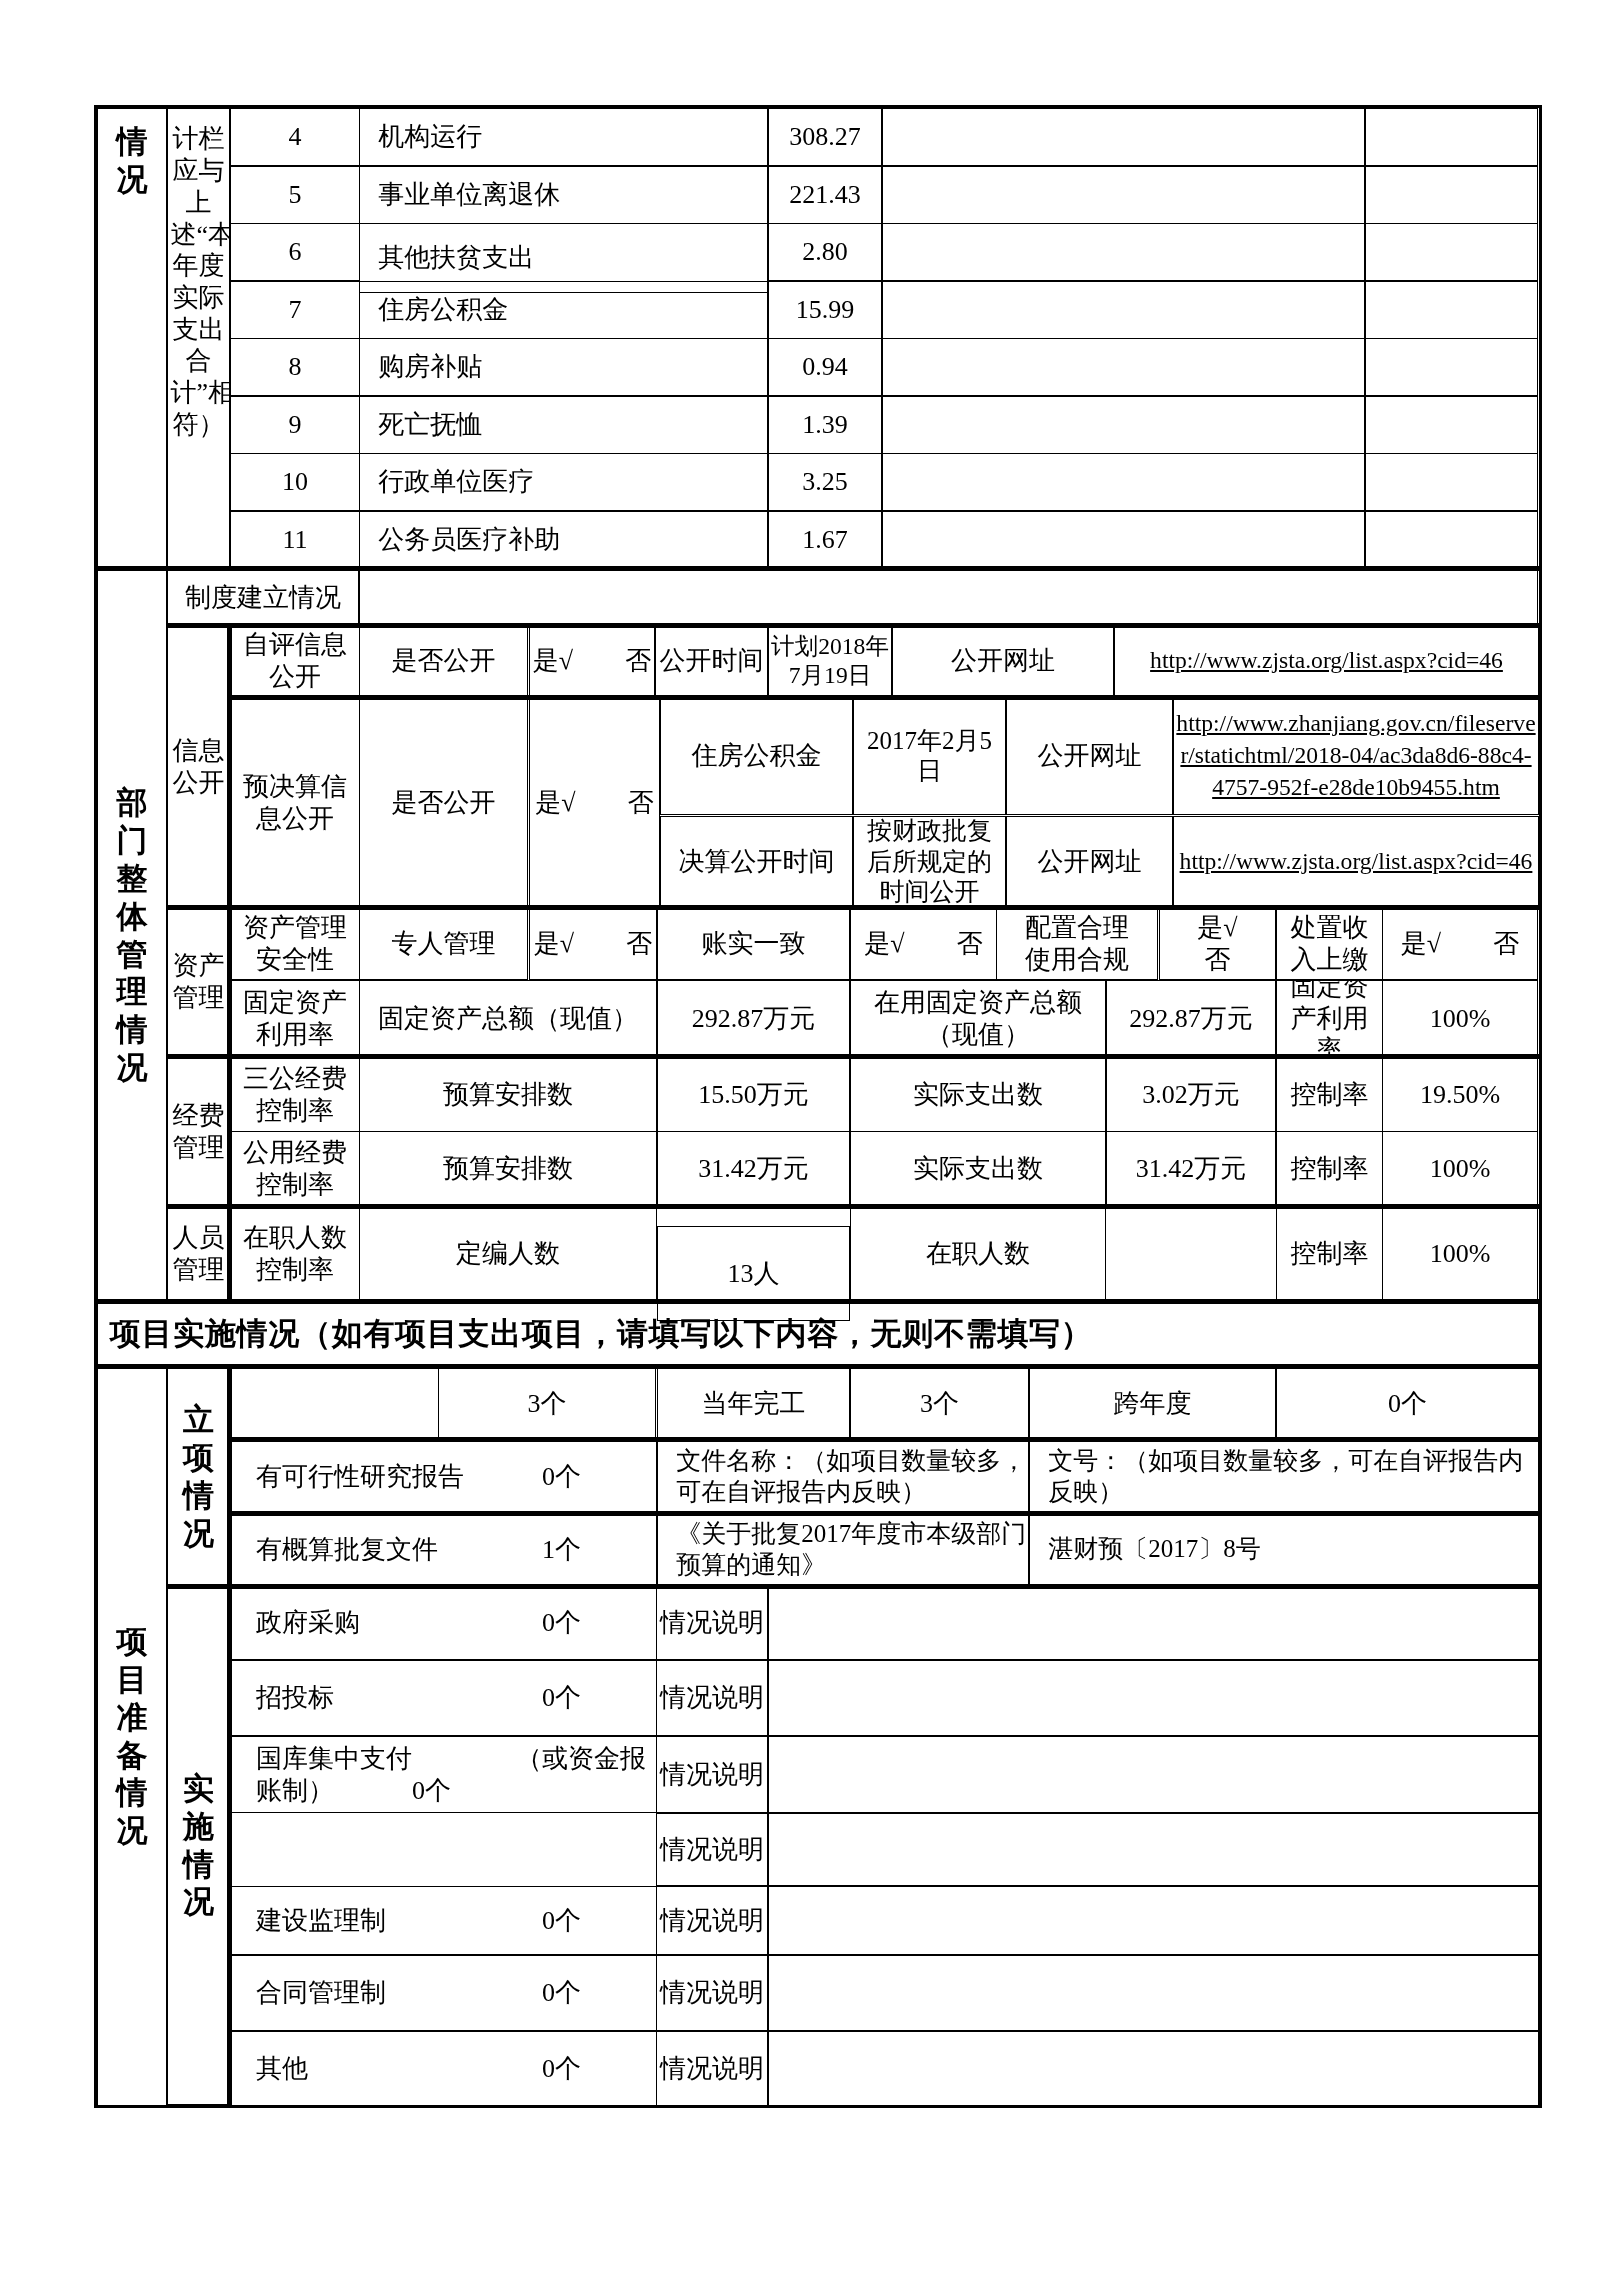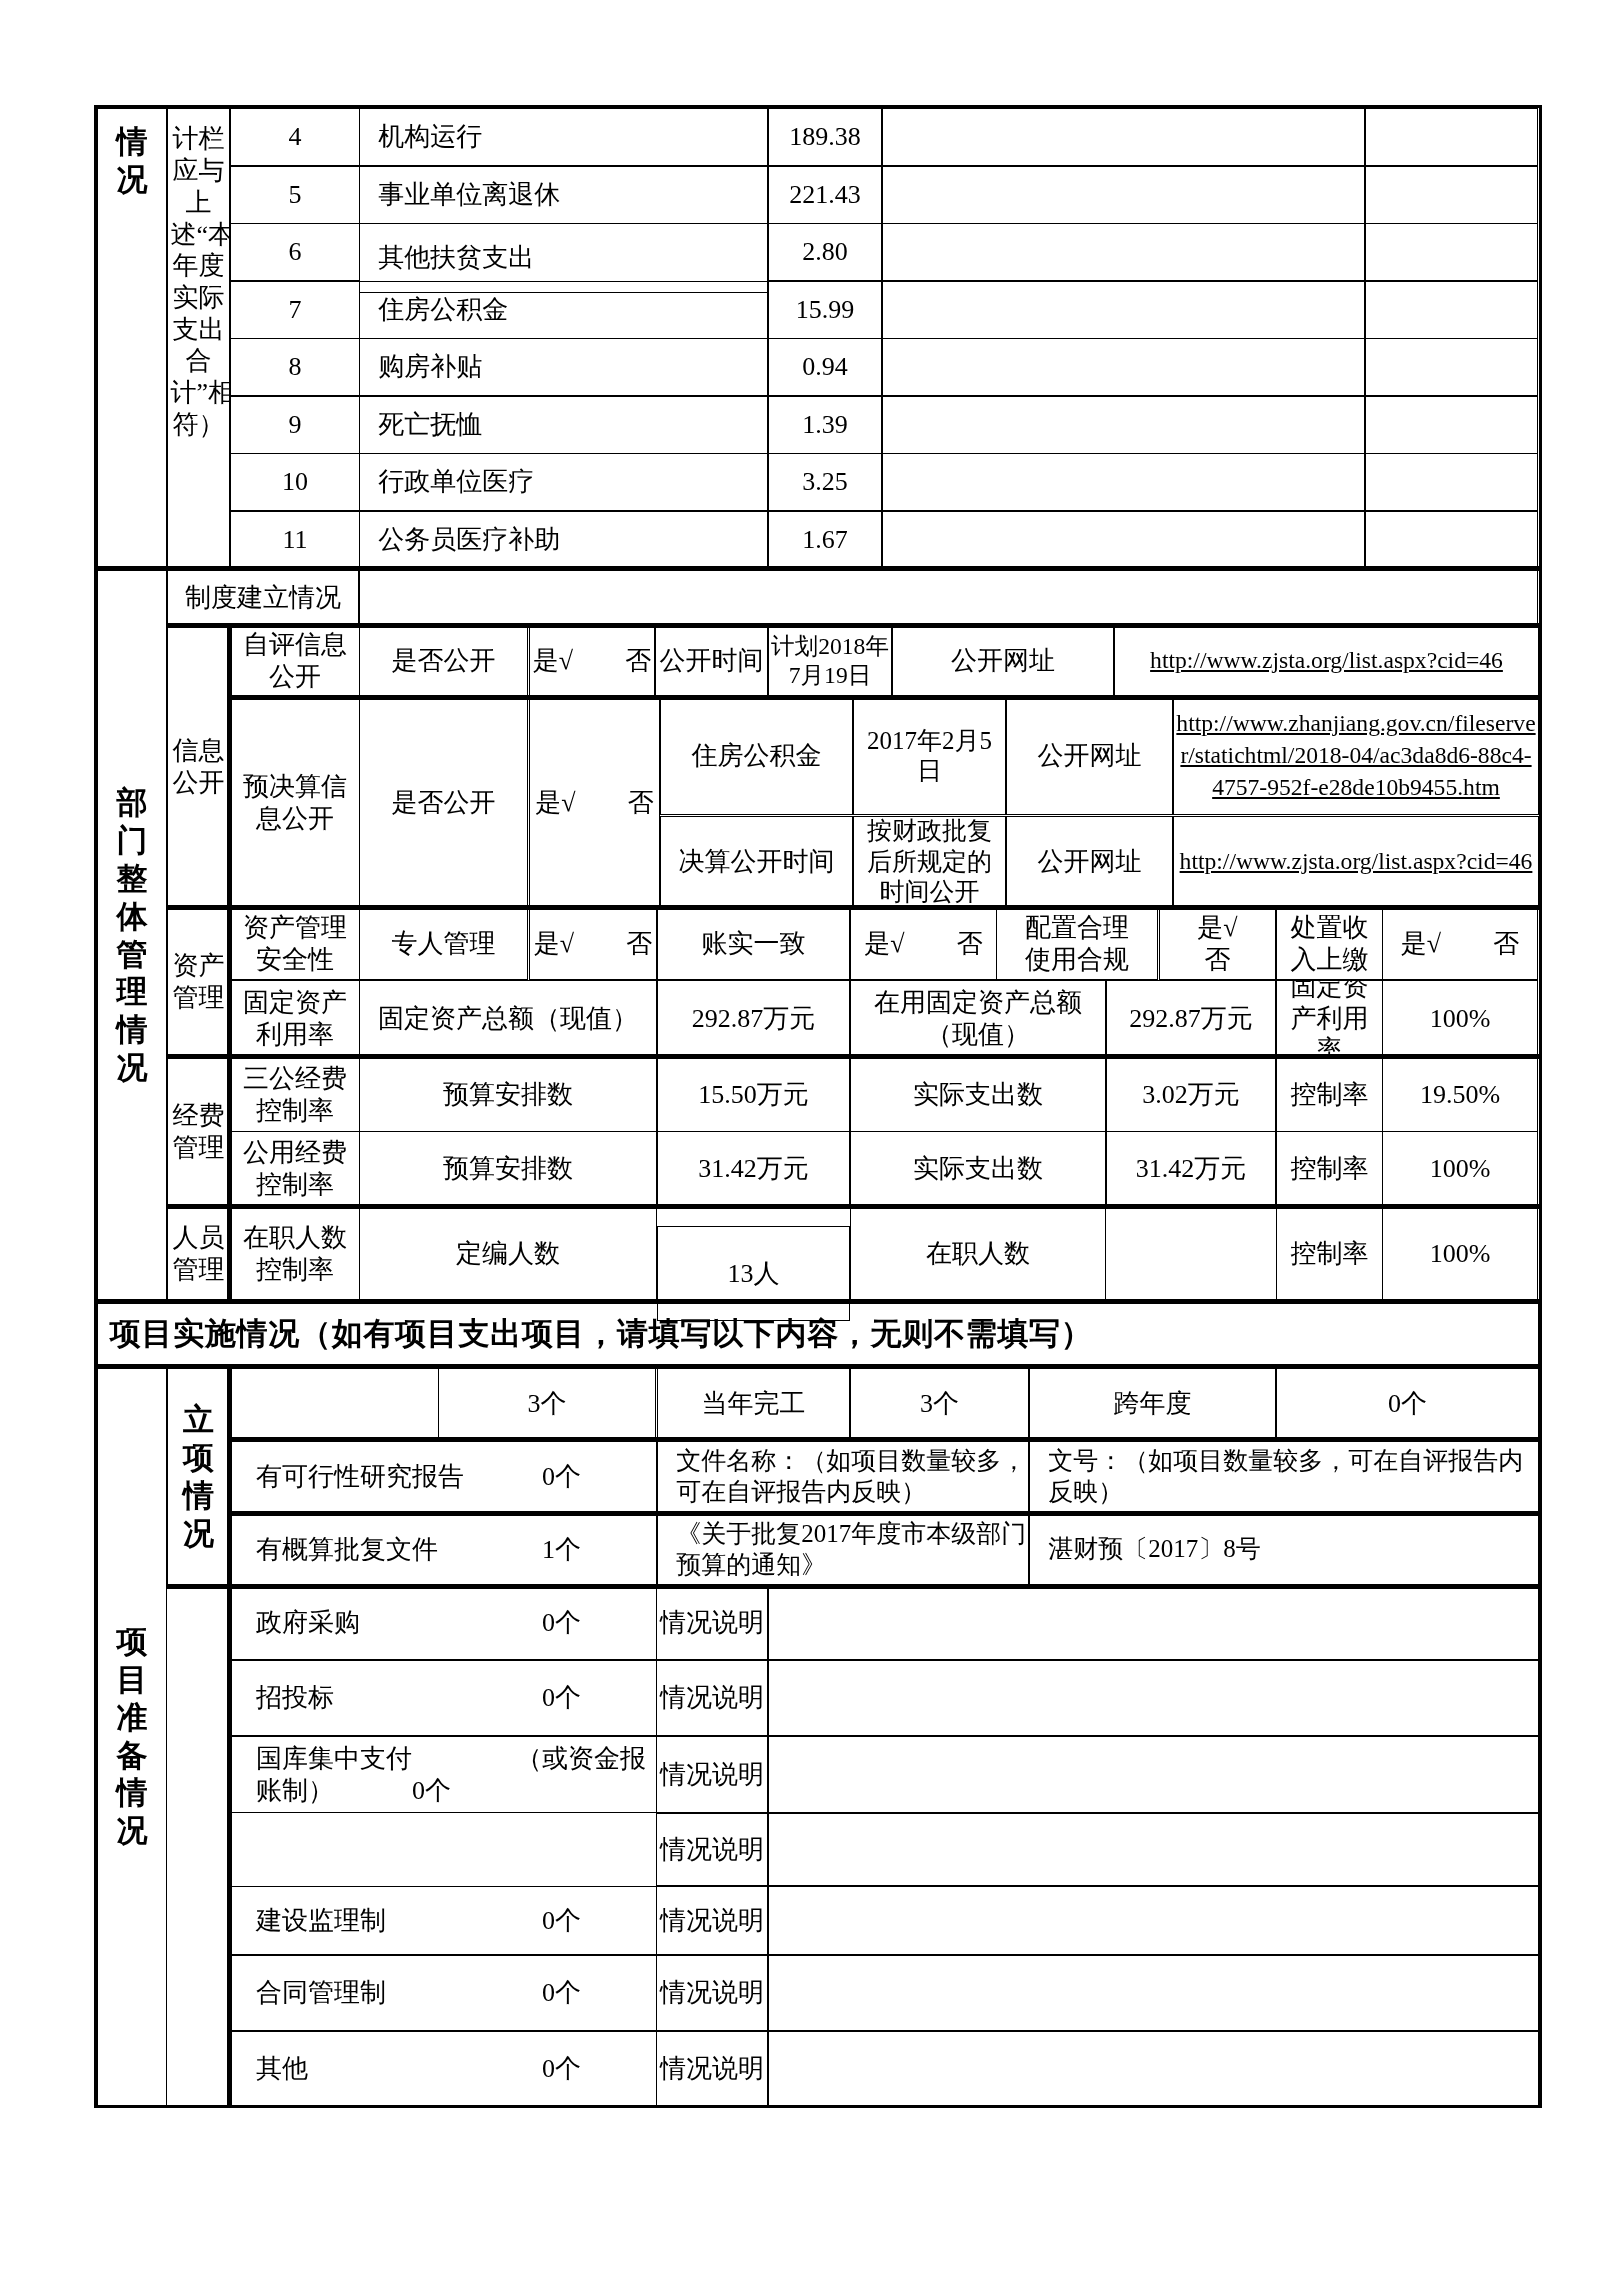--- a/index.html
+++ b/index.html
@@ -33,21 +33,21 @@
 
   <div class="cell vtop big" style="left:0;top:0;width:70px;height:461px">
         <span class="w1">情况</span>
       </div>
   <div class="cell vtop" style="left:70px;top:0;width:63px;height:461px">
         <span class="w2">计栏应与上述“本年度实际支出合计”相符）</span>
       </div>
 
   <div class="cell" style="left:133px;top:0;width:130px;height:58px">4</div>
   <div class="cell leftal" style="left:262px;top:0;width:409px;height:58px">机构运行</div>
-  <div class="cell" style="left:671px;top:0;width:114px;height:58px">189.38</div>
+  <div class="cell" style="left:671px;top:0;width:114px;height:58px">308.27</div>
   <div class="cell" style="left:785px;top:0;width:483px;height:58px"></div>
   <div class="cell" style="left:1268px;top:0;width:173px;height:58px"></div>
 
   <div class="cell" style="left:133px;top:58px;width:130px;height:58px">5</div>
   <div class="cell leftal" style="left:262px;top:58px;width:409px;height:58px">事业单位离退休</div>
   <div class="cell" style="left:671px;top:58px;width:114px;height:58px">221.43</div>
   <div class="cell" style="left:785px;top:58px;width:483px;height:58px"></div>
   <div class="cell" style="left:1268px;top:58px;width:173px;height:58px"></div>
 
   <div class="cell" style="left:133px;top:115px;width:130px;height:58px">6</div>
@@ -191,20 +191,23 @@
       </div>
   <div class="cell leftal f38" style="left:932px;top:1332px;width:510px;height:73px">文号：（如项目数量较多，可在自评报告内反映）</div>
   <div class="cell leftal f38" style="left:560px;top:1332px;width:372px;height:73px">文件名称：（如项目数量较多，可在自评报告内反映）</div>
 
   <div class="cell pre" style="left:133px;top:1405px;width:427px;height:73px">
         <span>有概算批复文件　　　　1个</span>
       </div>
   <div class="cell leftal f38" style="left:560px;top:1405px;width:372px;height:73px">《关于批复2017年度市本级部门预算的通知》</div>
   <div class="cell leftal f38" style="left:932px;top:1405px;width:510px;height:73px">湛财预〔2017〕8号</div>
 
+  <div class="cell big" style="left:70px;top:1478px;width:63px;height:519px">
+        <span class="w1">实施情况</span>
+      </div>
 
   <div class="cell pre" style="left:133px;top:1478px;width:427px;height:74px">
         <span>政府采购　　　　　　　0个</span>
       </div>
   <div class="cell" style="left:559px;top:1478px;width:112px;height:74px">情况说明</div>
   <div class="cell" style="left:671px;top:1478px;width:771px;height:74px"></div>
 
   <div class="cell pre" style="left:133px;top:1552px;width:427px;height:76px">
         <span>招投标　　　　　　　　0个</span>
       </div>

